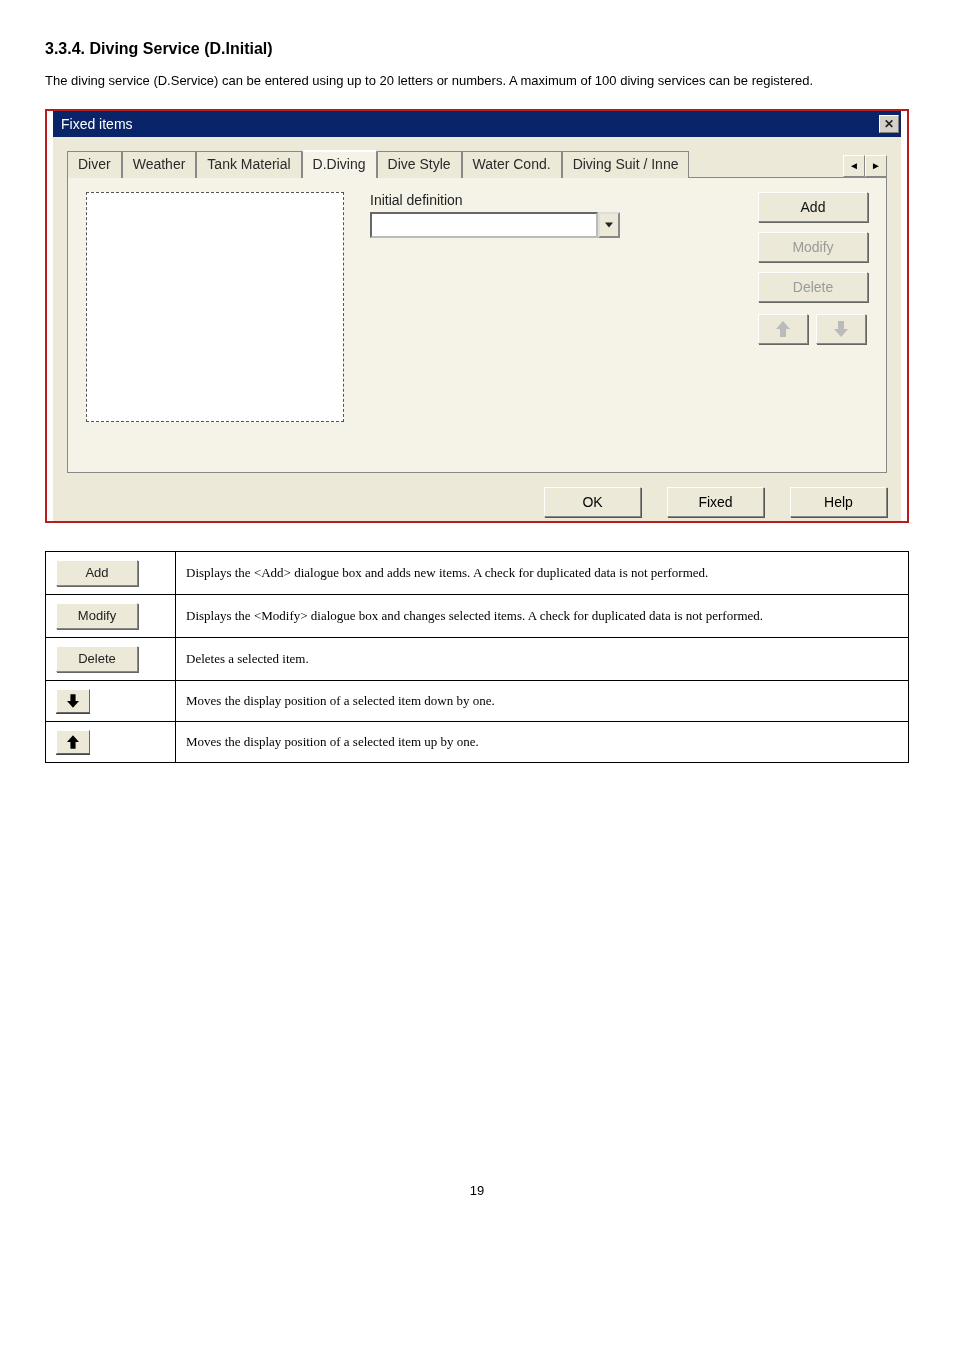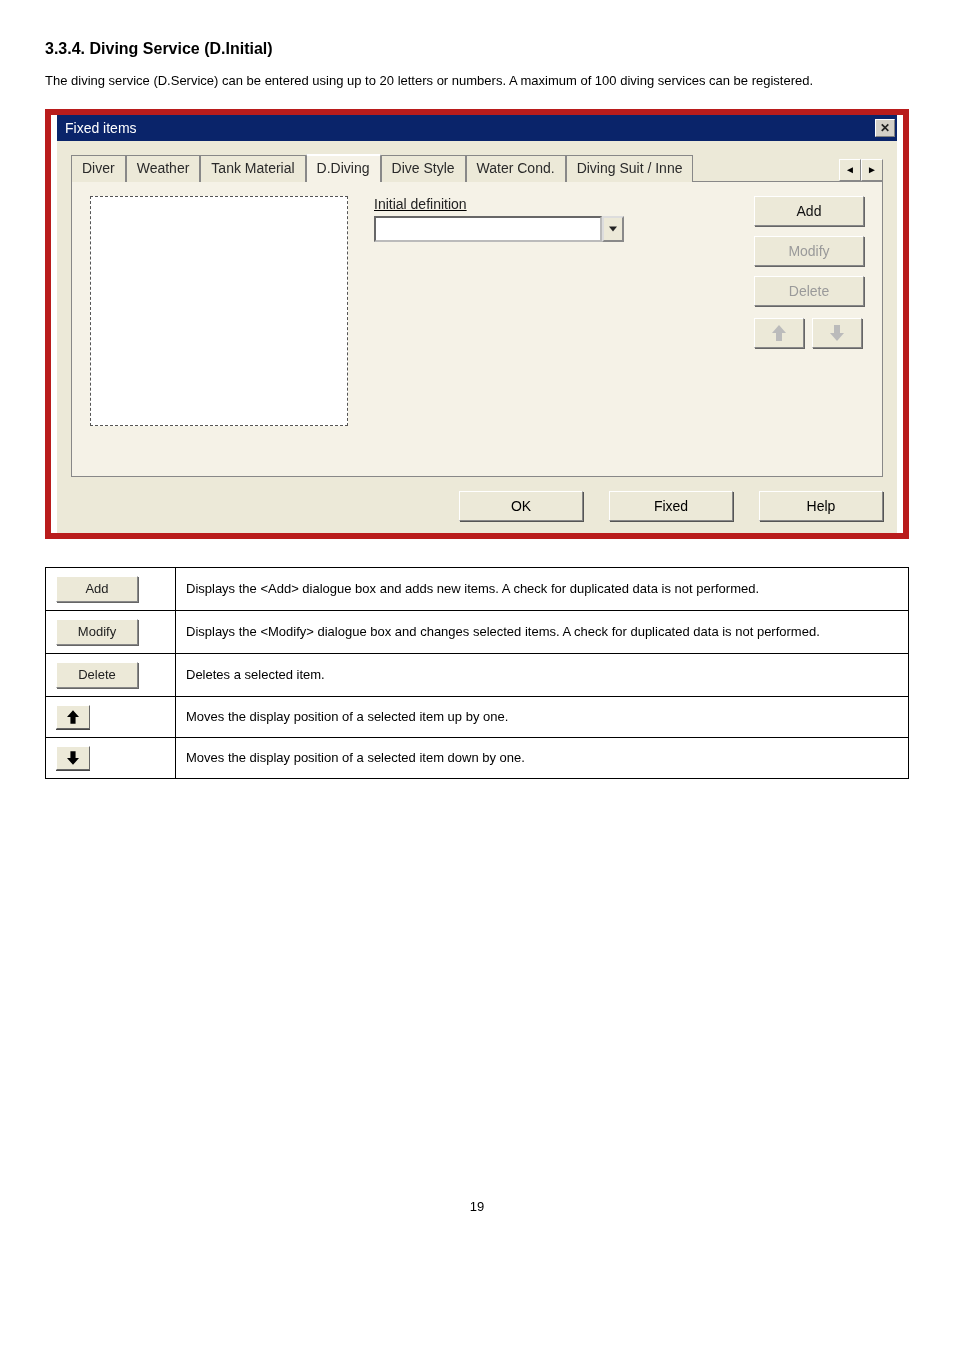--- a/index.html
+++ b/index.html
@@ -9,21 +9,21 @@
     font-family: Arial, Helvetica, sans-serif;
     color: #000;
     width: 954px;
     padding: 40px 45px 20px 45px;
     font-size: 13px;
   }
   .sec-title { font-weight: bold; font-size: 16px; margin-bottom: 14px; }
   .intro { font-size: 13px; line-height: 1.45; text-align: justify; }
 
   
-  .shot-wrap { border: 6px solid #b91c1c; margin-top: 18px; }
+  .shot-wrap { border: 2px solid #b91c1c; margin-top: 18px; }
   .shot-inner { padding: 0 6px 0 6px; }
 
   .title-bar {
     display: flex;
     align-items: center;
     background: #0a246a;
     color: #fff;
     height: 26px;
     padding: 0 2px 0 8px;
     font-size: 14px;
@@ -33,21 +33,21 @@
     width: 20px; height: 18px;
     background: #d4d0c8;
     border: 1px solid #808080;
     border-top-color: #fff; border-left-color: #fff;
     display: flex; align-items: center; justify-content: center;
     font-family: "Arial Black", sans-serif;
     font-size: 12px; font-weight: bold; color: #222;
     line-height: 1;
   }
 
-  .client { background: #ece9d8; padding: 8px 14px 12px 14px; }
+  .client { background: #ece9d8; padding: 8px 14px 4px 14px; }
 
   
   .tab-row {
     display: flex;
     align-items: flex-end;
     border-bottom: 1px solid #888;
     margin-top: 4px;
   }
   .tab {
     border: 1px solid #888;
@@ -85,21 +85,21 @@
     padding: 14px 18px 50px 18px;
     display: flex; align-items: flex-start;
     gap: 26px;
   }
   .list-box {
     width: 258px; height: 230px;
     background: #fff;
     border: 1px dashed #555;
   }
 
-  .middle-col { flex: 1; text-decoration: underline; }
+  .middle-col { flex: 1; }
   .label-txt { font-size: 14px; color: #222; margin-bottom: 4px; }
 
   .combo {
     display: flex;
     width: 250px;
   }
   .combo-field {
     flex: 1; height: 26px;
     background: #fff;
     border: 2px inset #bbb;
@@ -129,21 +129,21 @@
     width: 50px; height: 30px;
     background: #ece9d8;
     border: 1px solid #888; border-top-color:#fff; border-left-color:#fff;
     display:flex; align-items:center; justify-content:center;
     box-shadow: 1px 1px 0 #666;
   }
   .arrow-btn svg { fill: #bbb; width: 14px; height: 16px; }
 
   .dlg-btn-row { display:flex; justify-content:flex-end; gap:26px; margin-top: 14px; }
   .dlg-btn {
-    width: 124px; height: 30px;
+    width: 97px; height: 30px;
     background: #ece9d8;
     border: 1px solid #888; border-top-color:#fff; border-left-color:#fff;
     font-size: 14px;
     display:flex; align-items:center; justify-content:center;
     box-shadow: 1px 1px 0 #555;
   }
 
   
   .desc-table {
     border-collapse: collapse;
@@ -167,21 +167,21 @@
     box-shadow: 1px 1px 0 #666;
   }
   .mini-arrow {
     width: 34px; height: 24px;
     background: #ece9d8;
     border: 1px solid #666; border-top-color:#fff; border-left-color:#fff;
     display:inline-flex; align-items:center; justify-content:center;
     box-shadow: 0 1px 0 #444;
   }
   .mini-arrow svg { width: 12px; height: 14px; fill:#000; }
-  .desc-cell { text-align: justify; }
+  .desc-cell { text-align: justify; font-family: Liberation Serif, serif; }
 
   .page-num { text-align:center; margin-top: 420px; font-size: 13px; }
 </style>
 </head>
 <body>
 
 <div class="sec-title">3.3.4. Diving Service (D.Initial)</div>
 <div class="intro">The diving service (D.Service) can be entered using up to 20 letters or numbers. A maximum of 100 diving services can be registered.</div>
 
 <div class="shot-wrap">
@@ -269,32 +269,32 @@
   <tr>
     <td class="icon-cell">
       <span class="mini-btn">Delete</span>
     </td>
     <td class="desc-cell">Deletes a selected item.</td>
   </tr>
   <tr>
     <td class="icon-cell">
       <span class="mini-arrow">
         <svg viewBox="0 0 14 16">
+              <polygon points="4,0 10,0 10,8 14,8 7,16 0,8 4,8"></polygon>
+            </svg>
+      </span>
+    </td>
+    <td class="desc-cell">Moves the display position of a selected item down by one.</td>
+  </tr>
+  <tr>
+    <td class="icon-cell">
+      <span class="mini-arrow">
+        <svg viewBox="0 0 14 16">
               <polygon points="7,0 14,8 10,8 10,16 4,16 4,8 0,8"></polygon>
             </svg>
       </span>
     </td>
     <td class="desc-cell">Moves the display position of a selected item up by one.</td>
   </tr>
-  <tr>
-    <td class="icon-cell">
-      <span class="mini-arrow">
-        <svg viewBox="0 0 14 16">
-              <polygon points="4,0 10,0 10,8 14,8 7,16 0,8 4,8"></polygon>
-            </svg>
-      </span>
-    </td>
-    <td class="desc-cell">Moves the display position of a selected item down by one.</td>
-  </tr>
 </tbody>
   </table>
 
 <div class="page-num">19</div>
 
 </body></html>

